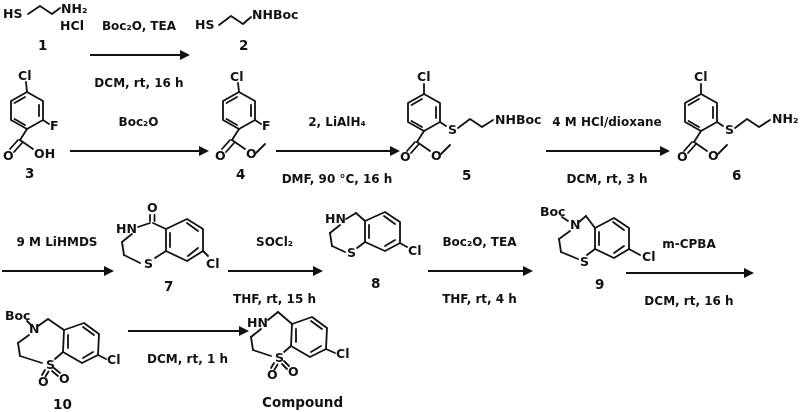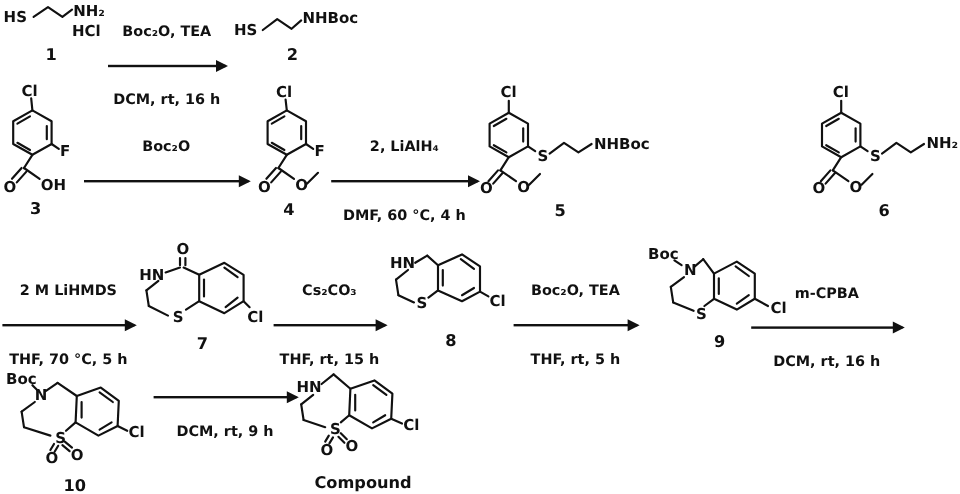--- a/index.html
+++ b/index.html
@@ -92,21 +92,21 @@
     <text class="atom" x="18" y="15">Cl</text>
     <text class="atom" x="50" y="64">F</text>
     <text class="atom" x="3" y="94">O</text>
     <text class="atom" x="34" y="92">O</text>
     <text class="num" x="24" y="113">4</text>
   </svg>
 
   <div class="arrow" style="left:276px;top:98px;width:122px">
     <div class="cond">2, LiAlH₄</div>
     <div class="shaft"></div>
-    <div class="cond">DMF, 60 °C, 4 h</div>
+    <div class="cond">DMF, 90 °C, 16 h</div>
   </div>
 
   <svg class="struct" style="left:398px;top:66px" width="152" height="116" viewBox="0 0 152 116">
     <g>
       <line x1="26" y1="18" x2="26" y2="28"></line>
       <path d="M26,28 L42,37 L42,56 L26,65 L10,56 L10,37 Z"></path>
       <line x1="13.5" y1="39" x2="24" y2="33"></line>
       <line x1="38" y1="41" x2="38" y2="52"></line>
       <line x1="24" y1="61" x2="13.5" y2="55"></line>
       <line x1="42" y1="56" x2="48" y2="60"></line>
@@ -118,20 +118,25 @@
       <line x1="43" y1="88" x2="52" y2="79"></line>
     </g>
     <text class="atom" x="19" y="15">Cl</text>
     <text class="atom" x="50" y="68">S</text>
     <text class="atom" x="97" y="58">NHBoc</text>
     <text class="atom" x="2" y="95">O</text>
     <text class="atom" x="33" y="94">O</text>
     <text class="num" x="64" y="114">5</text>
   </svg>
 
+  <div class="arrow" style="left:546px;top:98px;width:122px">
+    <div class="cond">4 M HCl/dioxane</div>
+    <div class="shaft"></div>
+    <div class="cond">DCM, rt, 3 h</div>
+  </div>
 
   <svg class="struct" style="left:668px;top:66px" width="132" height="116" viewBox="0 0 132 116">
     <g>
       <line x1="33" y1="18" x2="33" y2="28"></line>
       <path d="M33,28 L49,37 L49,56 L33,65 L17,56 L17,37 Z"></path>
       <line x1="20.5" y1="39" x2="31" y2="33"></line>
       <line x1="45" y1="41" x2="45" y2="52"></line>
       <line x1="31" y1="61" x2="20.5" y2="55"></line>
       <line x1="49" y1="56" x2="55" y2="60"></line>
       <polyline points="67,62 79,53 91,61 102,54"></polyline>
@@ -143,23 +148,22 @@
     </g>
     <text class="atom" x="26" y="15">Cl</text>
     <text class="atom" x="57" y="68">S</text>
     <text class="atom" x="104" y="57">NH₂</text>
     <text class="atom" x="9" y="95">O</text>
     <text class="atom" x="40" y="94">O</text>
     <text class="num" x="64" y="114">6</text>
   </svg>
 
   <div class="arrow" style="left:2px;top:218px;width:110px">
-    <div class="cond">2 M LiHMDS</div>
-    <div class="shaft"></div>
-    <div class="cond">THF, 70 °C, 5 h</div>
+    <div class="cond">9 M LiHMDS</div>
+    <div class="shaft"></div>
   </div>
 
   <svg class="struct" style="left:112px;top:192px" width="112" height="104" viewBox="0 0 112 104">
     <g>
       <line x1="38" y1="29" x2="38" y2="23"></line>
       <line x1="42.5" y1="29" x2="42.5" y2="23"></line>
       <line x1="26" y1="35" x2="38" y2="31"></line>
       <line x1="41" y1="31" x2="54" y2="37"></line>
       <path d="M54,37 L75,27 L91,37 L91,59 L75,69 L54,59 Z"></path>
       <line x1="75" y1="31" x2="86" y2="39"></line>
@@ -172,21 +176,21 @@
       <line x1="91" y1="59" x2="96" y2="64"></line>
     </g>
     <text class="atom" x="35" y="20">O</text>
     <text class="atom" x="4" y="41">HN</text>
     <text class="atom" x="32" y="76">S</text>
     <text class="atom" x="94" y="76">Cl</text>
     <text class="num" x="52" y="99">7</text>
   </svg>
 
   <div class="arrow" style="left:228px;top:218px;width:93px">
-    <div class="cond">Cs₂CO₃</div>
+    <div class="cond">SOCl₂</div>
     <div class="shaft"></div>
     <div class="cond">THF, rt, 15 h</div>
   </div>
 
   <svg class="struct" style="left:322px;top:190px" width="112" height="102" viewBox="0 0 112 102">
     <g>
       <line x1="24" y1="29" x2="34" y2="23"></line>
       <line x1="34" y1="23" x2="43" y2="31"></line>
       <path d="M43,31 L63,22 L78,32 L78,53 L63,61 L43,52 Z"></path>
       <line x1="62" y1="26" x2="73" y2="34"></line>
@@ -200,21 +204,21 @@
     </g>
     <text class="atom" x="3" y="33">HN</text>
     <text class="atom" x="25" y="67">S</text>
     <text class="atom" x="86" y="65">Cl</text>
     <text class="num" x="49" y="98">8</text>
   </svg>
 
   <div class="arrow" style="left:428px;top:218px;width:103px">
     <div class="cond">Boc₂O, TEA</div>
     <div class="shaft"></div>
-    <div class="cond">THF, rt, 5 h</div>
+    <div class="cond">THF, rt, 4 h</div>
   </div>
 
   <svg class="struct" style="left:536px;top:194px" width="132" height="100" viewBox="0 0 132 100">
     <g>
       <line x1="26" y1="23" x2="32" y2="27"></line>
       <line x1="43" y1="28" x2="50" y2="22"></line>
       <line x1="50" y1="22" x2="59" y2="34"></line>
       <path d="M59,34 L78,24 L93,34 L93,55 L78,64 L59,55 Z"></path>
       <line x1="77" y1="28" x2="88" y2="36"></line>
       <line x1="88" y1="52" x2="78" y2="59"></line>
@@ -261,21 +265,21 @@
     <text class="atom" x="27" y="35">N</text>
     <text class="atom" x="44" y="71">S</text>
     <text class="atom" x="36" y="88">O</text>
     <text class="atom" x="57" y="85">O</text>
     <text class="atom" x="105" y="66">Cl</text>
     <text class="num" x="51" y="111">10</text>
   </svg>
 
   <div class="arrow" style="left:128px;top:326px;width:119px">
     <div class="shaft"></div>
-    <div class="cond">DCM, rt, 9 h</div>
+    <div class="cond">DCM, rt, 1 h</div>
   </div>
 
   <svg class="struct" style="left:243px;top:298px" width="122" height="114" viewBox="0 0 122 114">
     <g>
       <line x1="25" y1="22" x2="35" y2="14"></line>
       <line x1="35" y1="14" x2="49" y2="26"></line>
       <path d="M49,26 L69,19 L84,30 L83,51 L67,59 L48,48 Z"></path>
       <line x1="68" y1="23" x2="79" y2="31"></line>
       <line x1="78" y1="48" x2="68" y2="54"></line>
       <line x1="53" y1="44" x2="53" y2="31"></line>

